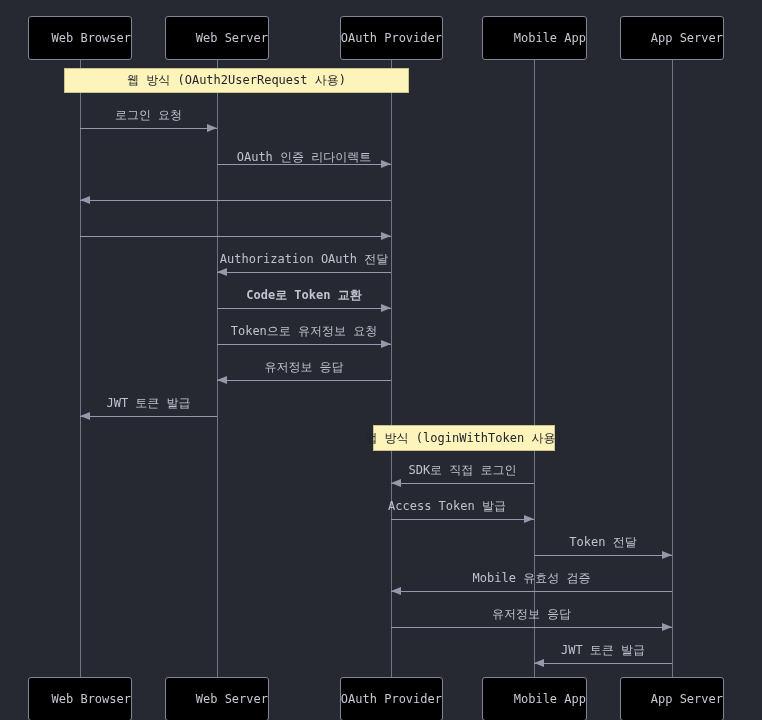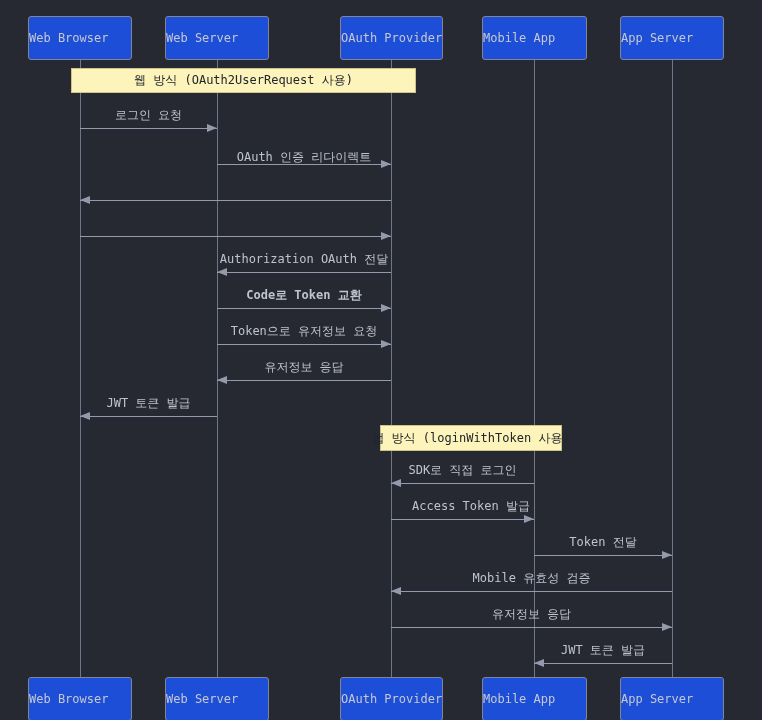--- a/index.html
+++ b/index.html
@@ -11,26 +11,26 @@
   #stage {
     position: relative;
     width: 762px;
     height: 720px;
     background: #262932;
     overflow: hidden;
   }
   .actor-box {
     position: absolute;
     box-sizing: border-box;
-    background: #1d4ed8;
+    background: #000000;
     border: 1px solid #7f8596;
     border-radius: 3px;
     display: flex;
     align-items: center;
-    justify-content: flex-start;
+    justify-content: flex-end;
   }
   .actor-box span {
     color: #c6c8d2;
     font-size: 12px;
     white-space: nowrap;
   }
   .lifeline {
     position: absolute;
     width: 1px;
     background: #70768a;
@@ -39,21 +39,20 @@
     position: absolute;
     box-sizing: border-box;
     background: #fcf4bb;
     border: 1px solid #cfc487;
     color: #23252b;
     font-size: 12px;
     display: flex;
     align-items: center;
     justify-content: center;
     white-space: nowrap;
-    margin-left: 7px;
   }
   .msg-line {
     position: absolute;
     height: 1px;
     background: #949aab;
   }
   .arrow-head {
     position: absolute;
     width: 0;
     height: 0;
@@ -148,21 +147,21 @@
       <div class="arrow-head left"></div>
     </div>
     <div class="msg-label" style="left: -11.5px; top: 395px;">JWT 토큰 발급</div>
     <div class="msg-line" style="left: 391px; top: 483px; width: 143px;">
       <div class="arrow-head left"></div>
     </div>
     <div class="msg-label" style="left: 302.5px; top: 462px;">SDK로 직접 로그인</div>
     <div class="msg-line" style="left: 391px; top: 519px; width: 143px;">
       <div class="arrow-head right"></div>
     </div>
-    <div class="msg-label" style="left: 311px; top: 498px;">Access Token 발급</div>
+    <div class="msg-label" style="left: 287px; top: 498px;">Access Token 발급</div>
     <div class="msg-line" style="left: 534px; top: 555px; width: 138px;">
       <div class="arrow-head right"></div>
     </div>
     <div class="msg-label" style="left: 443px; top: 534px;">Token 전달</div>
     <div class="msg-line" style="left: 391px; top: 591px; width: 281px;">
       <div class="arrow-head left"></div>
     </div>
     <div class="msg-label" style="left: 371.5px; top: 570px;">Mobile 유효성 검증</div>
     <div class="msg-line" style="left: 391px; top: 627px; width: 281px;">
       <div class="arrow-head right"></div>

